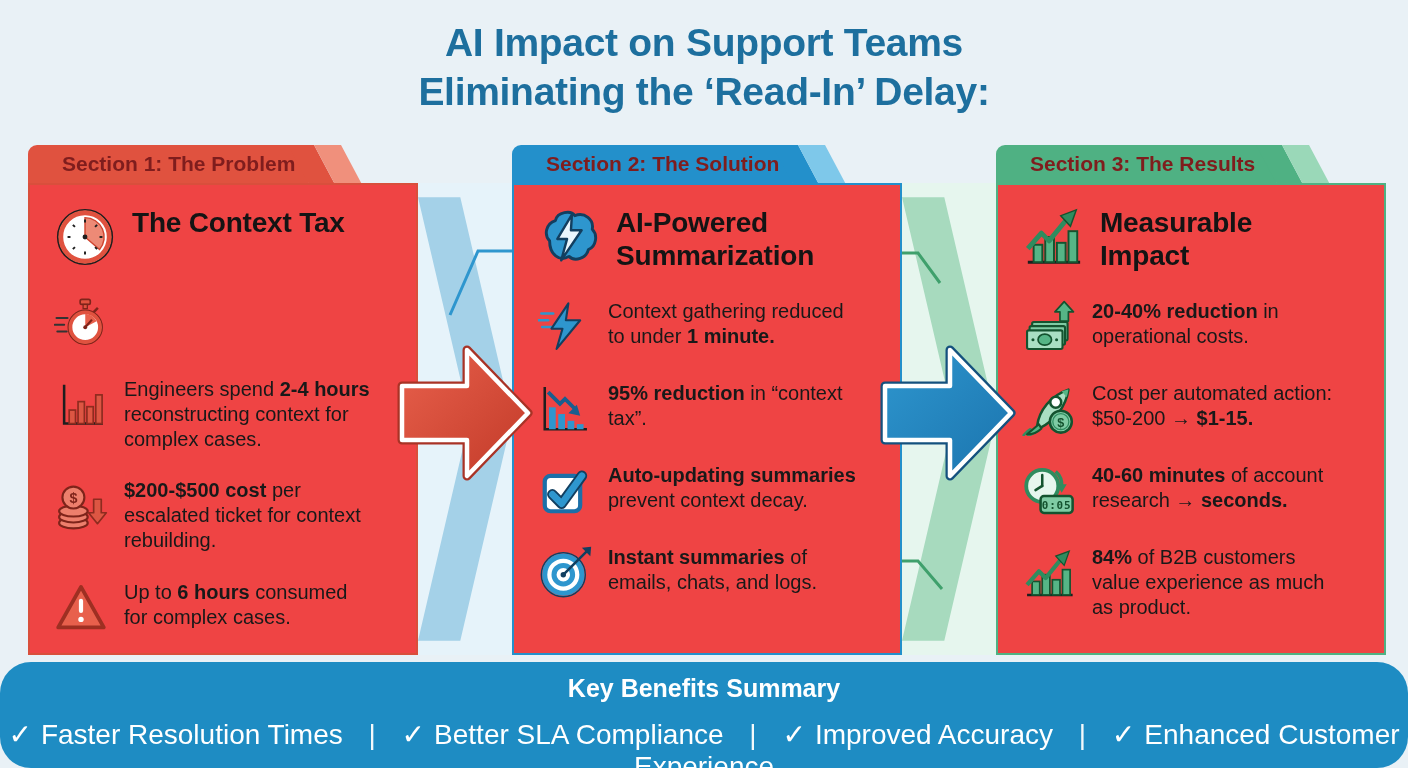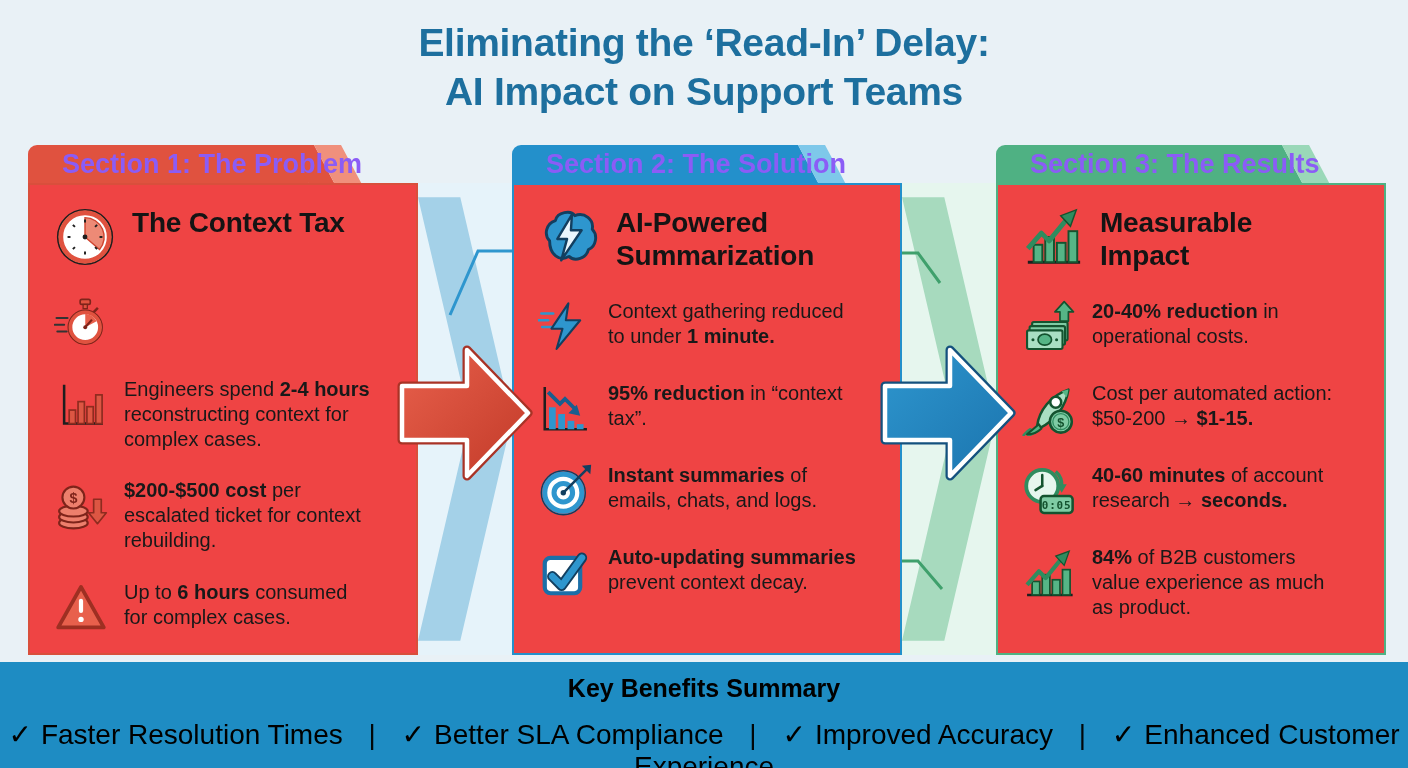--- a/index.html
+++ b/index.html
@@ -15,21 +15,21 @@
   .gapbg{position:absolute;inset:0;}
   .gapchev{position:absolute;inset:0;clip-path:polygon(0 3%,45% 3%,100% 50%,45% 97%,0 97%,55% 50%);}
   .gapline{position:absolute;inset:0;}
 
   
   .card{position:absolute;top:145px;width:390px;z-index:2;}
   .banner{position:absolute;top:0;left:0;height:38px;width:100%;}
   .banner-rect{position:absolute;left:0;top:0;width:280px;height:38px;border-top-left-radius:9px;}
   .banner-skew1{position:absolute;left:260px;top:0;width:26px;height:38px;transform:skewX(28deg);transform-origin:0 0;}
   .banner-skew2{position:absolute;left:286px;top:0;width:27px;height:38px;transform:skewX(28deg);transform-origin:0 0;}
-  .banner-label{position:absolute;left:34px;top:0;line-height:38px;color:#8b5cf6;font-weight:800;font-size:27px;z-index:3;}
+  .banner-label{position:absolute;left:34px;top:0;line-height:38px;color:#7f1d1d;font-weight:800;font-size:21px;z-index:3;}
   .sec1 .banner-rect,.sec1 .banner-skew1{background:#E0523F;} .sec1 .banner-skew2{background:#F0907C;}
   .sec2 .banner-rect,.sec2 .banner-skew1{background:#2390CB;} .sec2 .banner-skew2{background:#7EC8EA;}
   .sec3 .banner-rect,.sec3 .banner-skew1{background:#4FB183;} .sec3 .banner-skew2{background:#9AD8B8;}
 
   .cbody{margin-top:38px;height:472px;background:#ef4444;box-sizing:border-box;padding:13px 12px 0 24px;}
   .sec1 .cbody{border:2.5px solid #D94F3C;}
   .sec2 .cbody{border:2.5px solid #2390CB;}
   .sec3 .cbody{border:2.5px solid #4FB183;}
 
   .head-row{display:flex;align-items:flex-start;gap:16px;margin:8px 0 4px;}
@@ -38,34 +38,34 @@
 
   .item{display:flex;align-items:flex-start;gap:16px;margin-top:27px;}
   .item-ic{width:54px;height:54px;flex:none;margin-top:1px;}
   .itext{font-size:20px;line-height:1.24;color:#191919;max-width:252px;}
   .itext b{font-weight:800;}
 
   
   .bigarrow{position:absolute;top:338px;z-index:6;}
 
   
-  .footer{position:absolute;left:0;top:662px;width:100%;height:106px;background:#1E8CC3;color:#000000;text-align:center;z-index:4;}
+  .footer{position:absolute;left:0;top:662px;width:100%;height:106px;background:#1E8CC3;color:#ffffff;text-align:center;z-index:4;border-radius:31px;}
   .f-title{margin-top:12px;font-size:25px;font-weight:800;}
   .f-row{margin-top:15px;font-size:28px;}
   .f-item .chk{font-weight:400;margin-right:9px;}
   .f-sep{margin:0 18px;opacity:0.95;}
 </style>
 </head>
 <body>
 
 <div class="stage">
 
   <div class="title">
+    <div>AI Impact on Support Teams</div>
     <div>Eliminating the ‘Read-In’ Delay:</div>
-    <div>AI Impact on Support Teams</div>
   </div>
 
   <div class="gapband" style="left:418px">
     <div class="gapbg" style="background:#E6F3FA"></div>
     <div class="gapchev" style="background:#A4D1E8"></div>
     <svg class="gapline" width="94" height="472" viewBox="0 0 94 472">
       <polyline points="94,68 60,68 32,132" fill="none" stroke="#2E96CE" stroke-width="3"></polyline>
     </svg>
   </div>
 
@@ -194,37 +194,37 @@
           <rect x="35" y="46" width="8" height="10" fill="#2E96CE"></rect>
           <rect x="46" y="50" width="8" height="6" fill="#2E96CE"></rect>
           <polyline points="12,12 26,26 32,20 44,32" fill="none" stroke="#1A5E8F" stroke-width="4.5"></polyline>
           <polygon points="50,40 36,37 46,27" fill="#1A5E8F"></polygon>
         </svg>
         <div class="itext"><b>95% reduction</b><span> in “context tax”.</span></div>
       </div>
 
       <div class="item">
         <svg class="item-ic" viewBox="0 0 64 64">
+          <rect x="8" y="14" width="42" height="42" rx="7" fill="#fff" stroke="#1B6FA8" stroke-width="5"></rect>
+          <path d="M17,36 L28,47 L52,14" fill="none" stroke="#123F60" stroke-width="12.5" stroke-linecap="round" stroke-linejoin="round"></path>
+          <path d="M17,36 L28,47 L52,14" fill="none" stroke="#2E96CE" stroke-width="8" stroke-linecap="round" stroke-linejoin="round"></path>
+        </svg>
+        <div class="itext"><b>Auto-updating summaries</b><span> prevent context decay.</span></div>
+      </div>
+
+      <div class="item">
+        <svg class="item-ic" viewBox="0 0 64 64">
           <circle cx="30" cy="34" r="26" fill="none" stroke="#123F60" stroke-width="1.8"></circle>
           <circle cx="30" cy="34" r="22" fill="#fff" stroke="#2E96CE" stroke-width="6"></circle>
           <circle cx="30" cy="34" r="11" fill="#fff" stroke="#2E96CE" stroke-width="6"></circle>
           <circle cx="30" cy="34" r="3.2" fill="#123F60"></circle>
           <line x1="58" y1="6" x2="31" y2="33" stroke="#123F60" stroke-width="3"></line>
           <polygon points="52,2 62,12 63,1" fill="#123F60"></polygon>
         </svg>
         <div class="itext"><b>Instant summaries</b><span> of emails, chats, and logs.</span></div>
-      </div>
-
-      <div class="item">
-        <svg class="item-ic" viewBox="0 0 64 64">
-          <rect x="8" y="14" width="42" height="42" rx="7" fill="#fff" stroke="#1B6FA8" stroke-width="5"></rect>
-          <path d="M17,36 L28,47 L52,14" fill="none" stroke="#123F60" stroke-width="12.5" stroke-linecap="round" stroke-linejoin="round"></path>
-          <path d="M17,36 L28,47 L52,14" fill="none" stroke="#2E96CE" stroke-width="8" stroke-linecap="round" stroke-linejoin="round"></path>
-        </svg>
-        <div class="itext"><b>Auto-updating summaries</b><span> prevent context decay.</span></div>
       </div>
     </div>
   </div>
 
   <div class="card sec3" style="left:996px">
     <div class="banner">
       <div class="banner-rect"></div>
       <div class="banner-skew1"></div>
       <div class="banner-skew2"></div>
       <span class="banner-label">Section 3: The Results</span>

